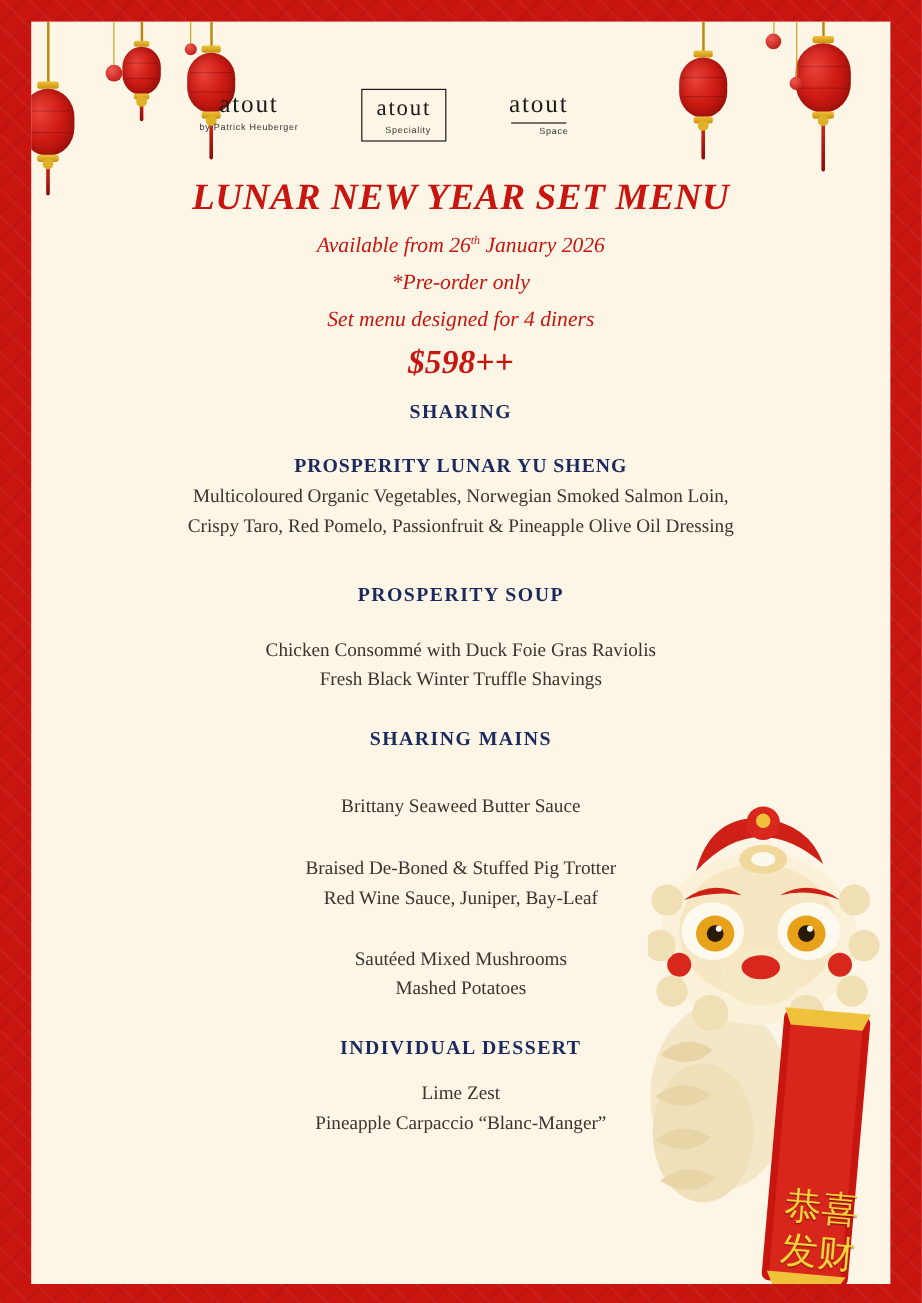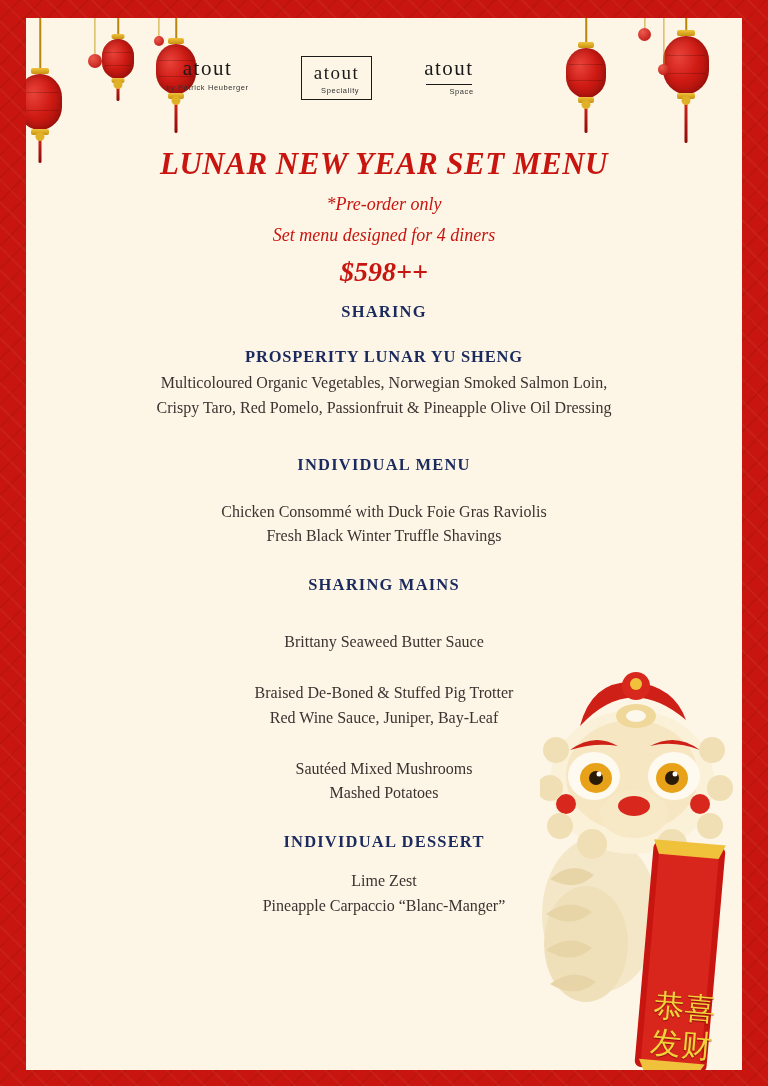--- a/index.html
+++ b/index.html
@@ -114,21 +114,21 @@
     left: 50%;
     bottom: 100%;
     width: 1.2px;
     background: #c9a227;
     transform: translateX(-50%);
   }
 
   
   .logos {
     position: absolute;
-    top: 38px;
+    top: 56px;
     left: 0;
     width: 588px;
     display: flex;
     justify-content: center;
     align-items: flex-start;
     gap: 52px;
   }
   .logo {
     text-align: center;
     color: #1b1b1b;
@@ -321,33 +321,36 @@
       <div class="logo">
         <div class="word">atout</div>
         <div class="rule"></div>
         <div class="sub">Space</div>
       </div>
     </div>
 
     <div class="menu">
       <h1 class="title">LUNAR NEW YEAR SET MENU</h1>
 
+      <p class="subline">
+        <span>Available from 26</span><sup>th</sup><span> January 2026</span>
+      </p>
       <p class="subline">*Pre-order only</p>
       <p class="subline">Set menu designed for 4 diners</p>
       <p class="price">$598++</p>
 
       <h2 class="section-head">SHARING</h2>
       <div class="gap-sm"></div>
       <h3 class="dish-name">PROSPERITY LUNAR YU SHENG</h3>
       <p class="dish-line">Multicoloured Organic Vegetables, Norwegian Smoked Salmon Loin,</p>
       <p class="dish-line">Crispy Taro, Red Pomelo, Passionfruit &amp; Pineapple Olive Oil Dressing</p>
 
       <div class="gap-lg"></div>
 
-      <h2 class="section-head">INDIVIDUAL MENU</h2>
+      <h2 class="section-head">PROSPERITY SOUP</h2>
       <div class="gap-sm"></div>
       <p class="dish-line">Chicken Consommé with Duck Foie Gras Raviolis</p>
       <p class="dish-line">Fresh Black Winter Truffle Shavings</p>
 
       <div class="gap-md"></div>
 
       <h2 class="section-head">SHARING MAINS</h2>
       <div class="gap-md"></div>
       <p class="dish-line">Brittany Seaweed Butter Sauce</p>
       <div class="gap-md"></div>

